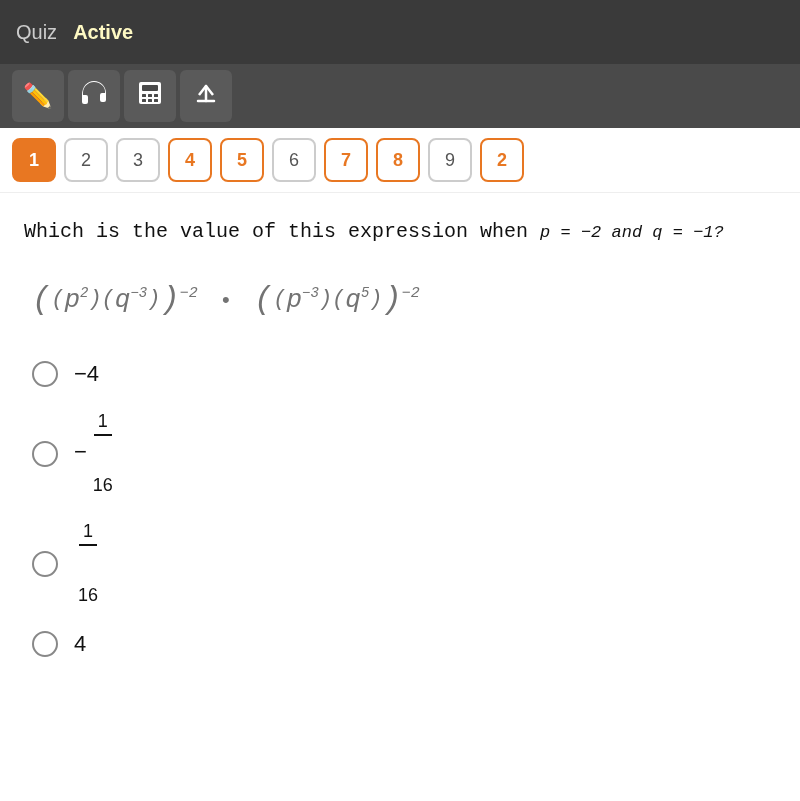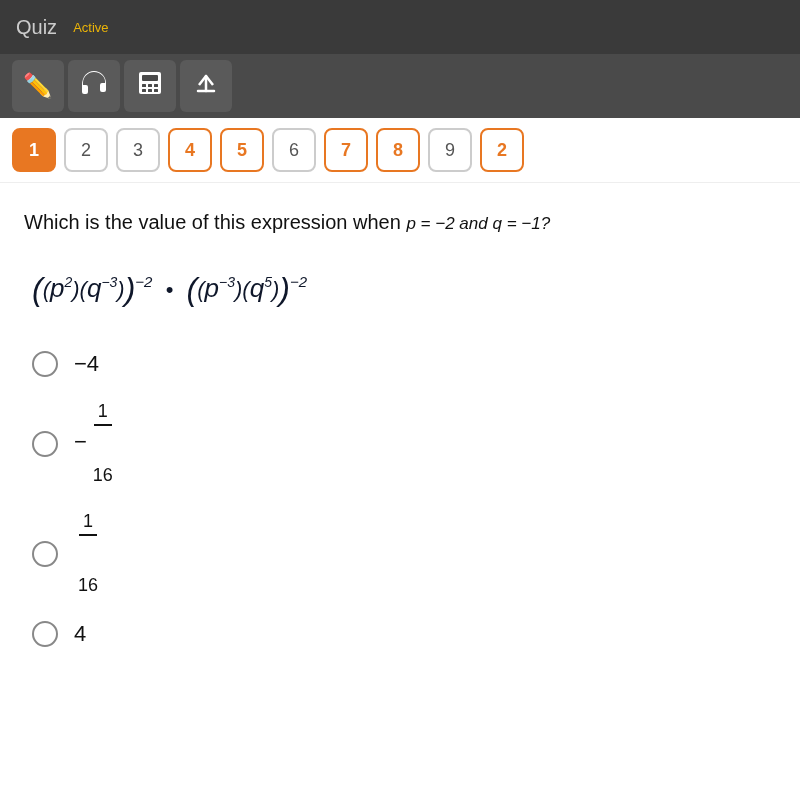--- a/index.html
+++ b/index.html
@@ -10,32 +10,32 @@
       min-height: 801px;
       overflow-x: hidden;
     }
 
     
     .top-bar {
       background: #3a3a3a;
       display: flex;
       align-items: center;
       padding: 0 16px;
-      height: 54px;
+      height: 64px;
     }
     .top-bar-quiz {
       color: #ccc;
       font-size: 20px;
       font-weight: 400;
       margin-right: 16px;
     }
     .top-bar-active {
-      color: #eab308;
-      font-size: 13px;
-      font-weight: 400;
+      color: #fef9c3;
+      font-size: 20px;
+      font-weight: 700;
     }
 
     
     .toolbar {
       background: #4a4a4a;
       display: flex;
       align-items: center;
       padding: 8px 12px;
       gap: 4px;
       height: 64px;
@@ -91,26 +91,28 @@
 
     
     .main-content {
       padding: 24px 24px 24px 24px;
     }
     .question-text {
       font-size: 20px;
       color: #111;
       margin-bottom: 24px;
       line-height: 1.5;
+      font-family: Liberation Mono, monospace;
     }
     .math-expression {
       font-size: 24px;
-      color: #0f172a;
+      color: #737373;
       margin-bottom: 32px;
       padding-left: 8px;
+      font-family: Liberation Mono, monospace;
     }
 
     
     .answer-choices {
       display: flex;
       flex-direction: column;
       gap: 24px;
       padding-left: 8px;
     }
     .answer-option {

